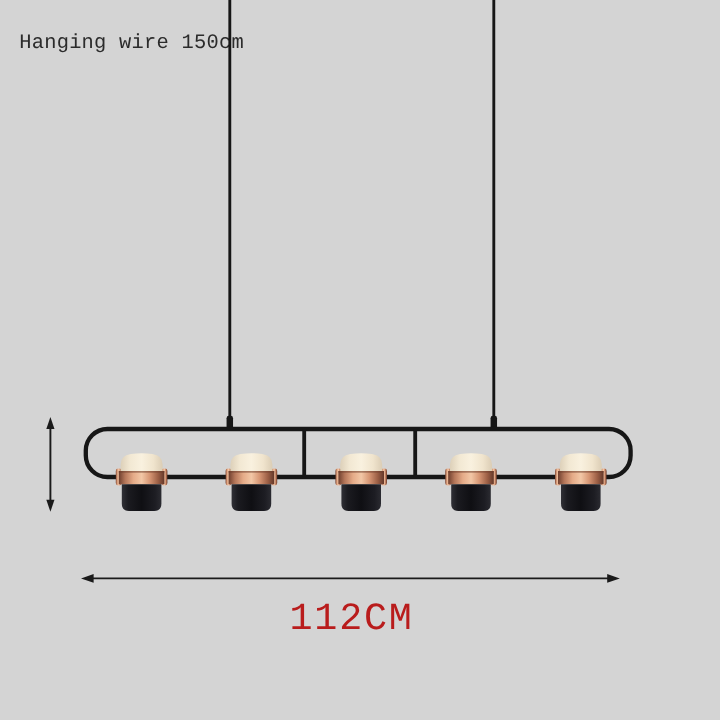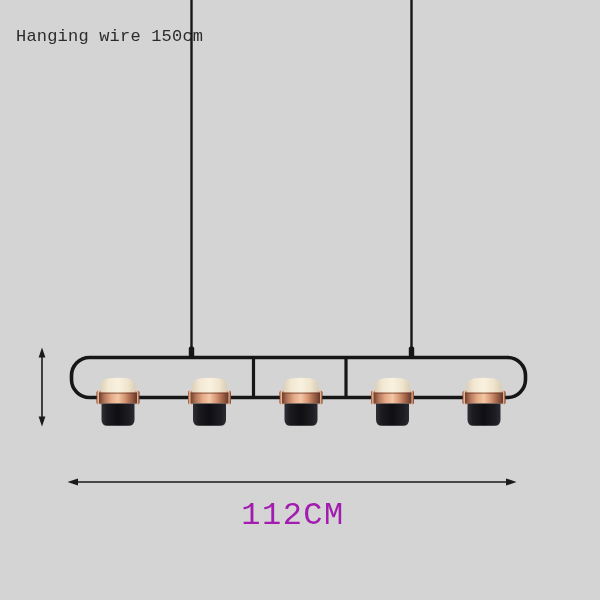--- a/index.html
+++ b/index.html
@@ -10,21 +10,21 @@
     padding-left:28px;
   }
   .note{
     position:absolute;left:16px;top:26px;
     font-size:17px;line-height:22px;letter-spacing:.2px;
     color:#2b2b2b;white-space:nowrap;
   }
   .width-label{
     position:absolute;left:153px;top:497px;width:280px;
     text-align:center;font-size:32px;letter-spacing:1.5px;
-    color:#a21caf;
+    color:#b91c1c;
   }
   svg{position:absolute;left:0;top:0;}
 </style>
 </head>
 <body>
 
 <div class="stage">
 
   <div class="note">
     <div>Hanging wire 150cm</div>

